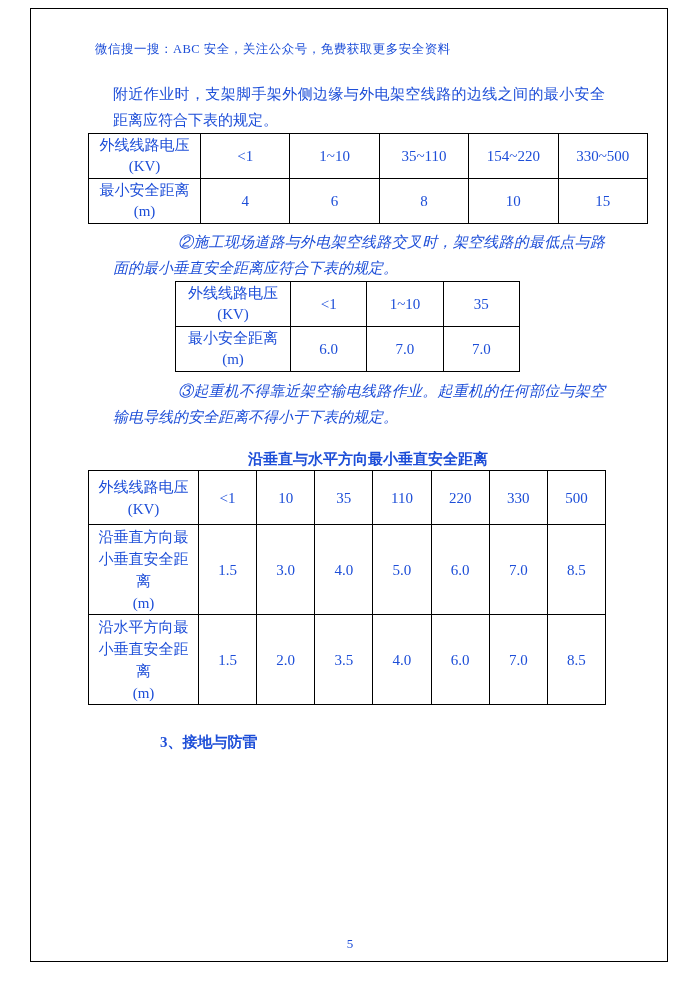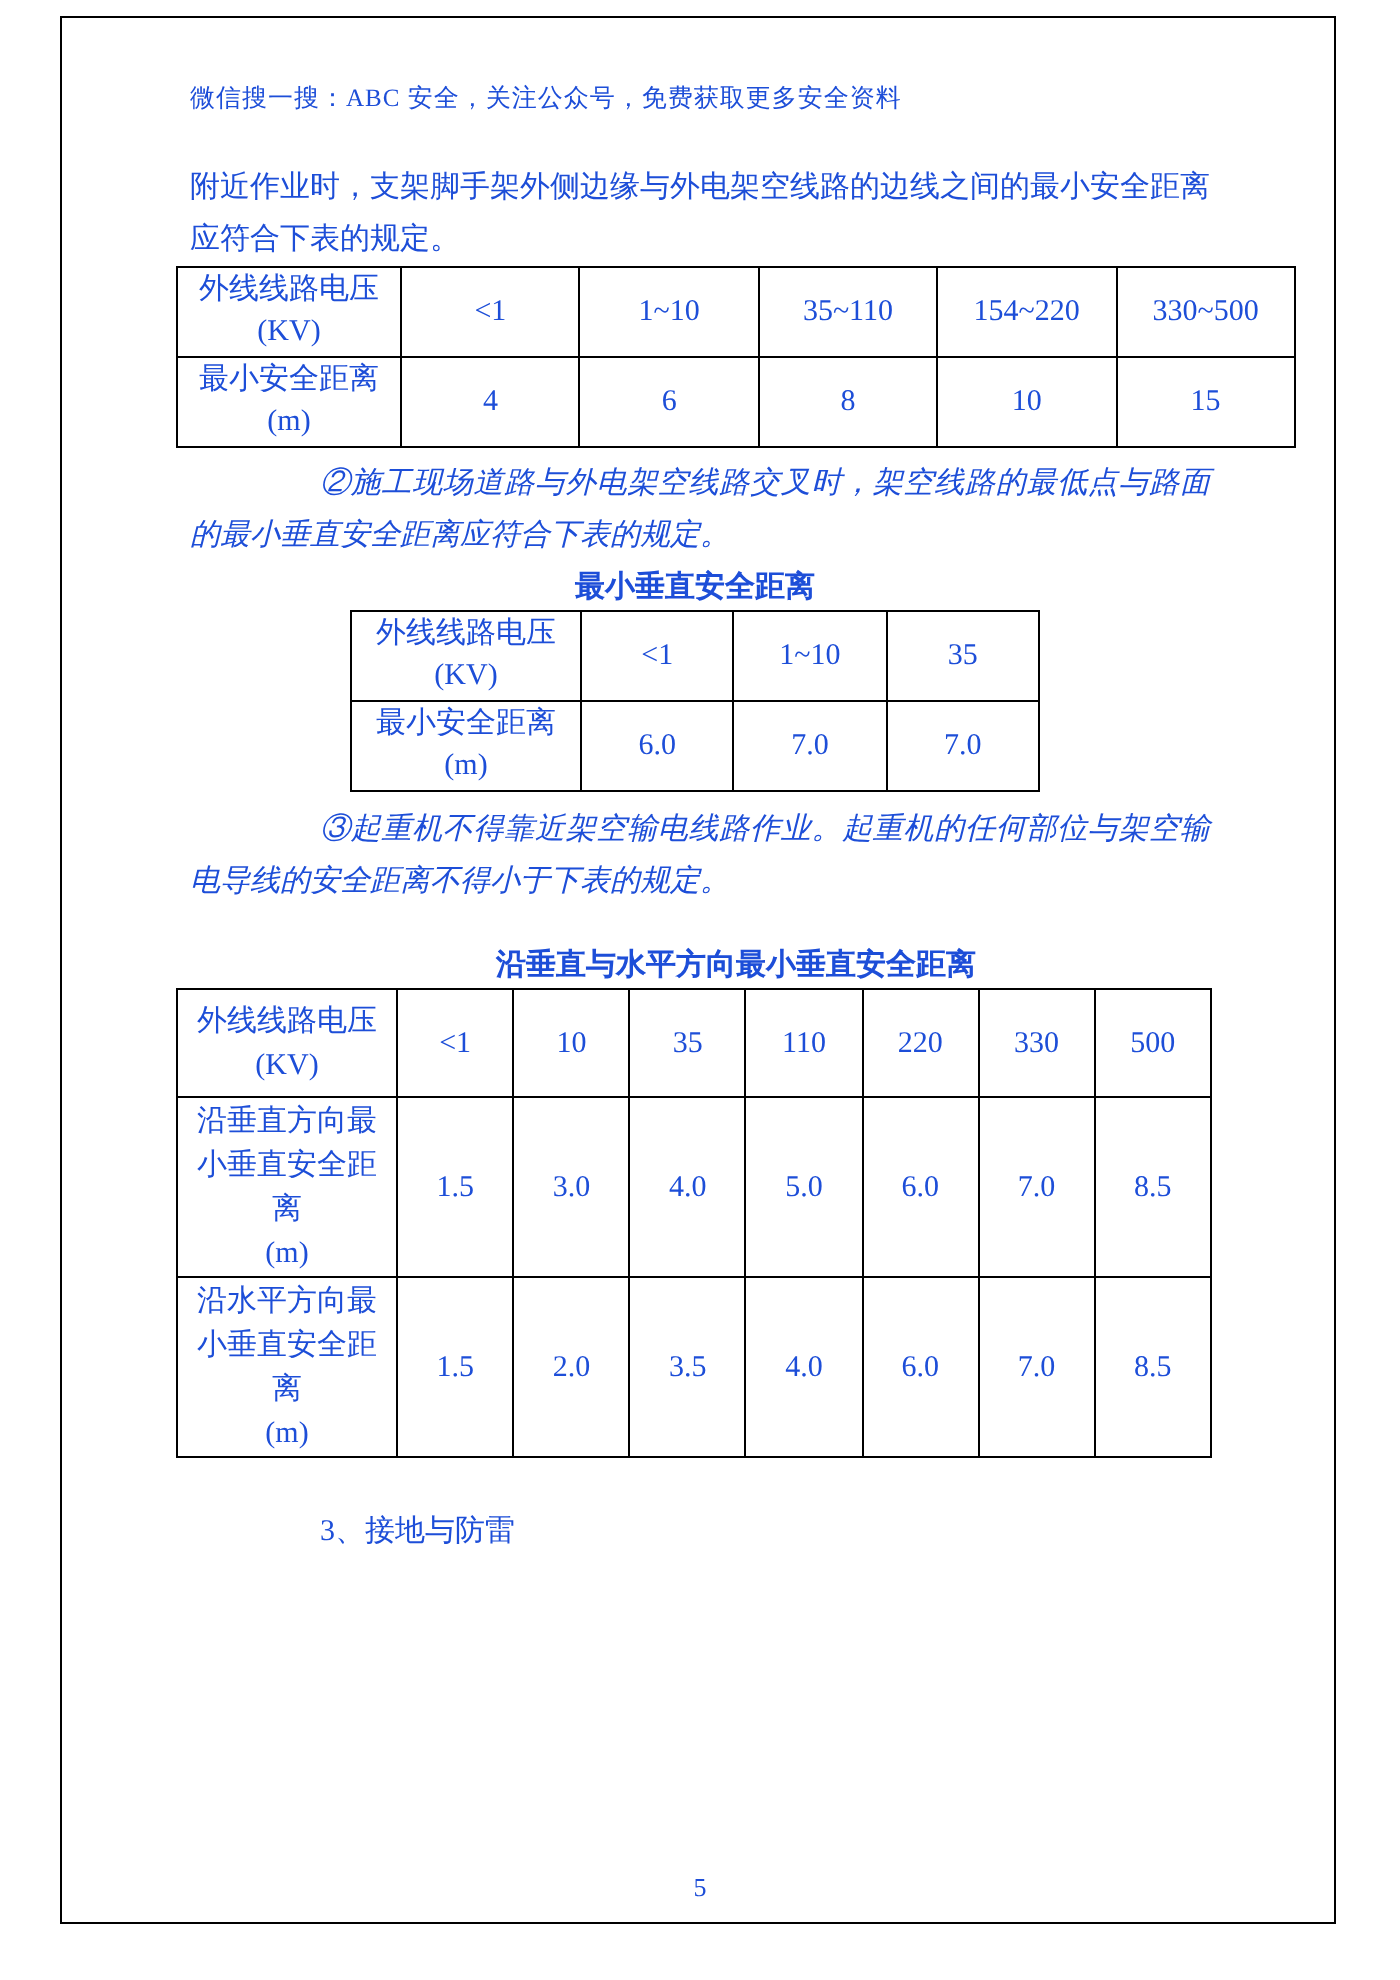--- a/index.html
+++ b/index.html
@@ -24,21 +24,21 @@
     left: 88px; top: 42px;
     width: 560px;
   }
   .doc-header {
     margin-left: 7px;
     font-size: 12.5px;
     line-height: 15px;
     letter-spacing: 0.5px;
   }
   .para {
-    margin: 0 43px 0 7px;
+    margin: 0 43px 0 25px;
     font-size: 15px;
     line-height: 26px;
     text-align: justify;
   }
   .indent { text-indent: 65px; font-style: italic; }
   .tbl-title {
     font-size: 15px;
     font-weight: bold;
     text-align: center;
     line-height: 22px;
@@ -61,21 +61,21 @@
   .t2 { width: 345px; margin-left: 87px; }
   .t2 td { height: 45px; line-height: 21px; }
   .t3 { width: 518px; }
   .t3 td { line-height: 22px; }
   .t3 tr.hdr td { height: 54px; }
   .t3 tr.body td { height: 90px; }
   .section-heading {
     margin-left: 7px;
     text-indent: 65px;
     font-size: 15px;
-    font-weight: normal;
+    font-weight: bold;
     line-height: 26px;
   }
   .footer {
     position: absolute;
     left: 0; bottom: 38px;
     width: 700px;
     text-align: center;
     font-size: 13px;
   }
 </style>
@@ -122,21 +122,20 @@
           <td>6</td>
           <td>8</td>
           <td>10</td>
           <td>15</td>
         </tr>
       </tbody>
     </table>
 
     <p class="para indent" style="margin-top:5px">②施工现场道路与外电架空线路交叉时，架空线路的最低点与路面的最小垂直安全距离应符合下表的规定。</p>
 
-    <div class="tbl-title t2wrap" style="margin-top:2px">最小垂直安全距离</div>
 
     <table class="t2">
       <colgroup>
         <col style="width:115px">
           <col>
           <col>
           <col>
       </colgroup>
       <tbody>
         <tr>

